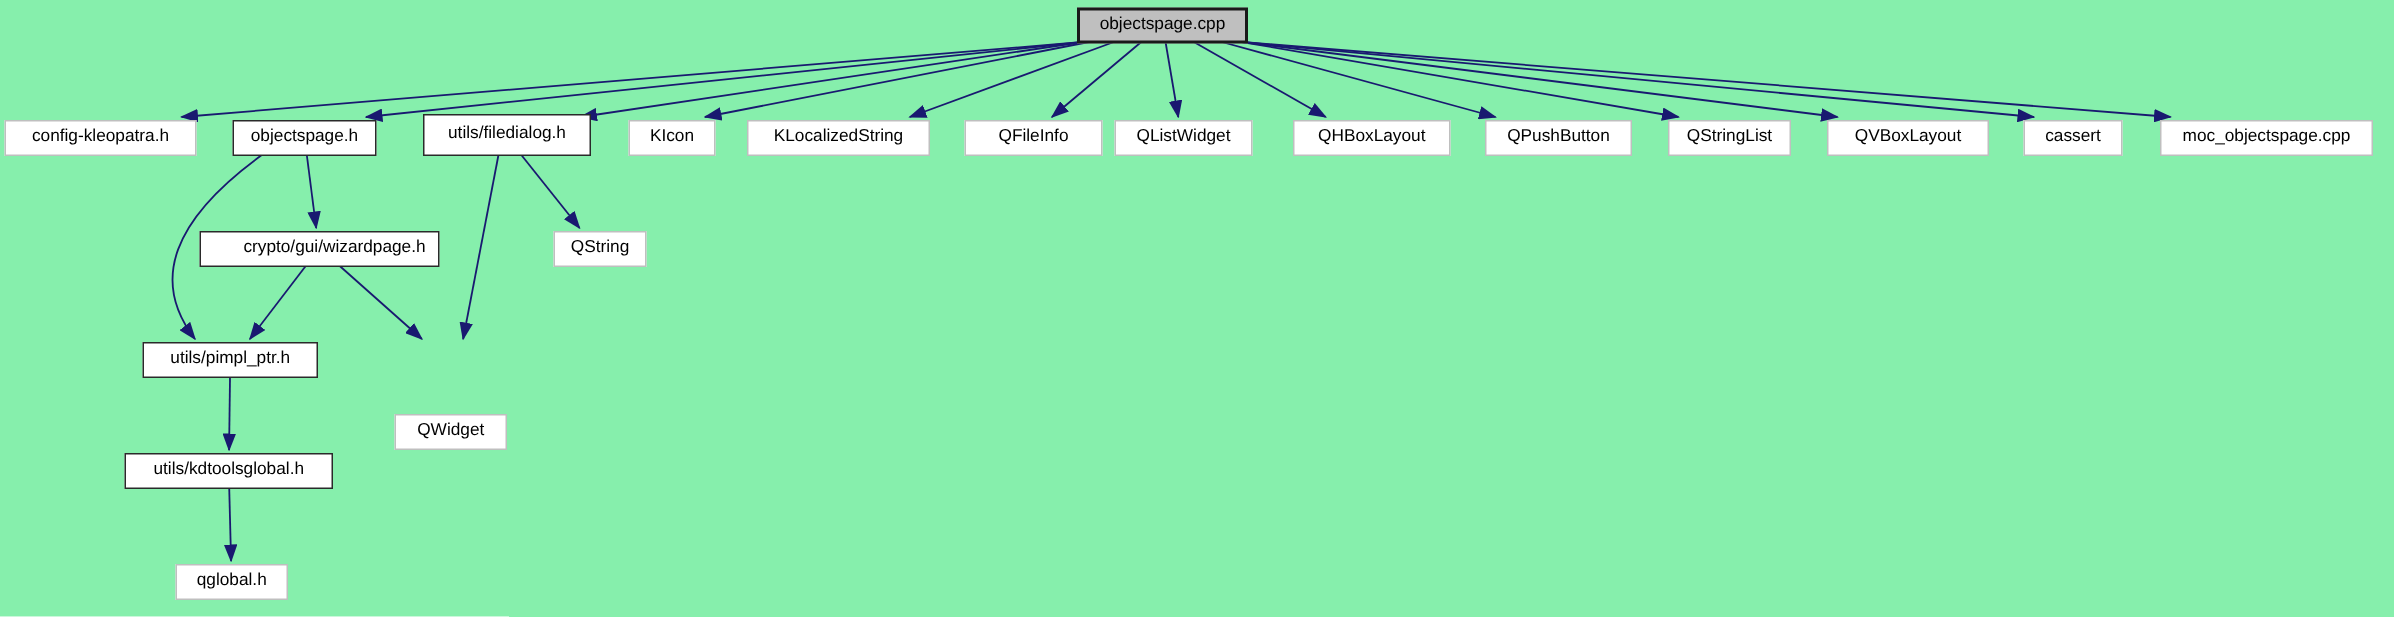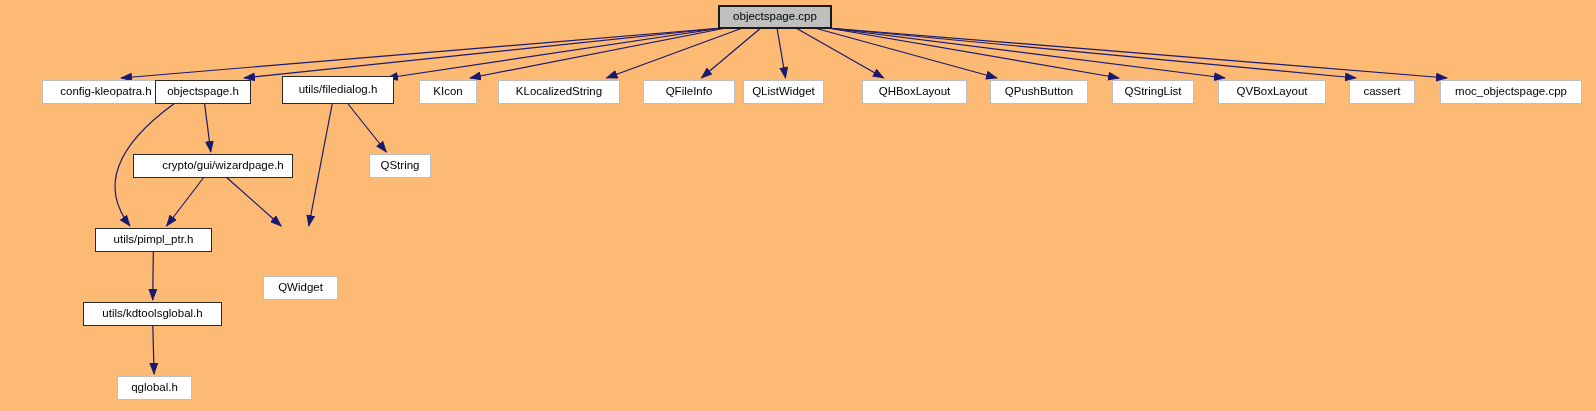--- a/index.html
+++ b/index.html
@@ -5,21 +5,21 @@
   html, body {
     margin: 0;
     padding: 0;
     background: #ffffff;
     font-family: "Liberation Sans", "DejaVu Sans", sans-serif;
   }
   #canvas {
     position: relative;
     width: 1596px;
     height: 411px;
-    background: #fdba74;
+    background: #86efac;
     overflow: hidden;
     text-decoration: underline;
   }
   #edge-layer {
     position: absolute;
     left: 0;
     top: 0;
     width: 1596px;
     height: 411px;
   }
@@ -73,27 +73,27 @@
         <path d="M 204.075 177 L 166.59 226" class="edge" stroke="#191970" marker-end="url(#arrowhead)"></path>
         <path d="M 226.125 177 L 281.25 226" class="edge" stroke="#191970" marker-end="url(#arrowhead)"></path>
         <path d="M 332.375 103 L 308.75 226" class="edge" stroke="#191970" marker-end="url(#arrowhead)"></path>
         <path d="M 347.3 103 L 386.36 152" class="edge" stroke="#191970" marker-end="url(#arrowhead)"></path>
         <path d="M 153.35 251 L 152.72 300" class="edge" stroke="#191970" marker-end="url(#arrowhead)"></path>
         <path d="M 152.8 325 L 154.06 374" class="edge" stroke="#191970" marker-end="url(#arrowhead)"></path>
       </g>
   </svg>
   <div id="nodes">
       <div class="node current" style="left: 718px; top: 5px; width: 114px; height: 24px;">objectspage.cpp</div>
-      <div class="node plain" style="left: 3px; top: 80px; width: 128px; height: 24px; margin-left: 39px;">config-kleopatra.h</div>
+      <div class="node plain" style="left: 3px; top: 80px; width: 128px; height: 24px;">config-kleopatra.h</div>
       <div class="node linked" style="left: 155px; top: 80px; width: 96px; height: 24px;">objectspage.h</div>
       <div class="node linked" style="left: 282px; top: 76px; width: 112px; height: 28px;">utils/filedialog.h</div>
       <div class="node plain" style="left: 419px; top: 80px; width: 58px; height: 24px;">KIcon</div>
       <div class="node plain" style="left: 498px; top: 80px; width: 122px; height: 24px;">KLocalizedString</div>
       <div class="node plain" style="left: 643px; top: 80px; width: 92px; height: 24px;">QFileInfo</div>
-      <div class="node plain" style="left: 743px; top: 80px; width: 81px; height: 24px;">QListWidget</div>
+      <div class="node plain" style="left: 743px; top: 80px; width: 92px; height: 24px;">QListWidget</div>
       <div class="node plain" style="left: 862px; top: 80px; width: 105px; height: 24px;">QHBoxLayout</div>
       <div class="node plain" style="left: 990px; top: 80px; width: 98px; height: 24px;">QPushButton</div>
       <div class="node plain" style="left: 1112px; top: 80px; width: 82px; height: 24px;">QStringList</div>
       <div class="node plain" style="left: 1218px; top: 80px; width: 108px; height: 24px;">QVBoxLayout</div>
       <div class="node plain" style="left: 1349px; top: 80px; width: 66px; height: 24px;">cassert</div>
       <div class="node plain" style="left: 1440px; top: 80px; width: 142px; height: 24px;">moc_objectspage.cpp</div>
       <div class="node linked" style="left: 133px; top: 154px; width: 160px; height: 24px; padding-left: 20px;">crypto/gui/wizardpage.h</div>
       <div class="node plain" style="left: 369px; top: 154px; width: 62px; height: 24px;">QString</div>
       <div class="node linked" style="left: 95px; top: 228px; width: 117px; height: 24px;">utils/pimpl_ptr.h</div>
       <div class="node plain" style="left: 263px; top: 228px; width: 75px; height: 24px; margin-top: 48px;">QWidget</div>

